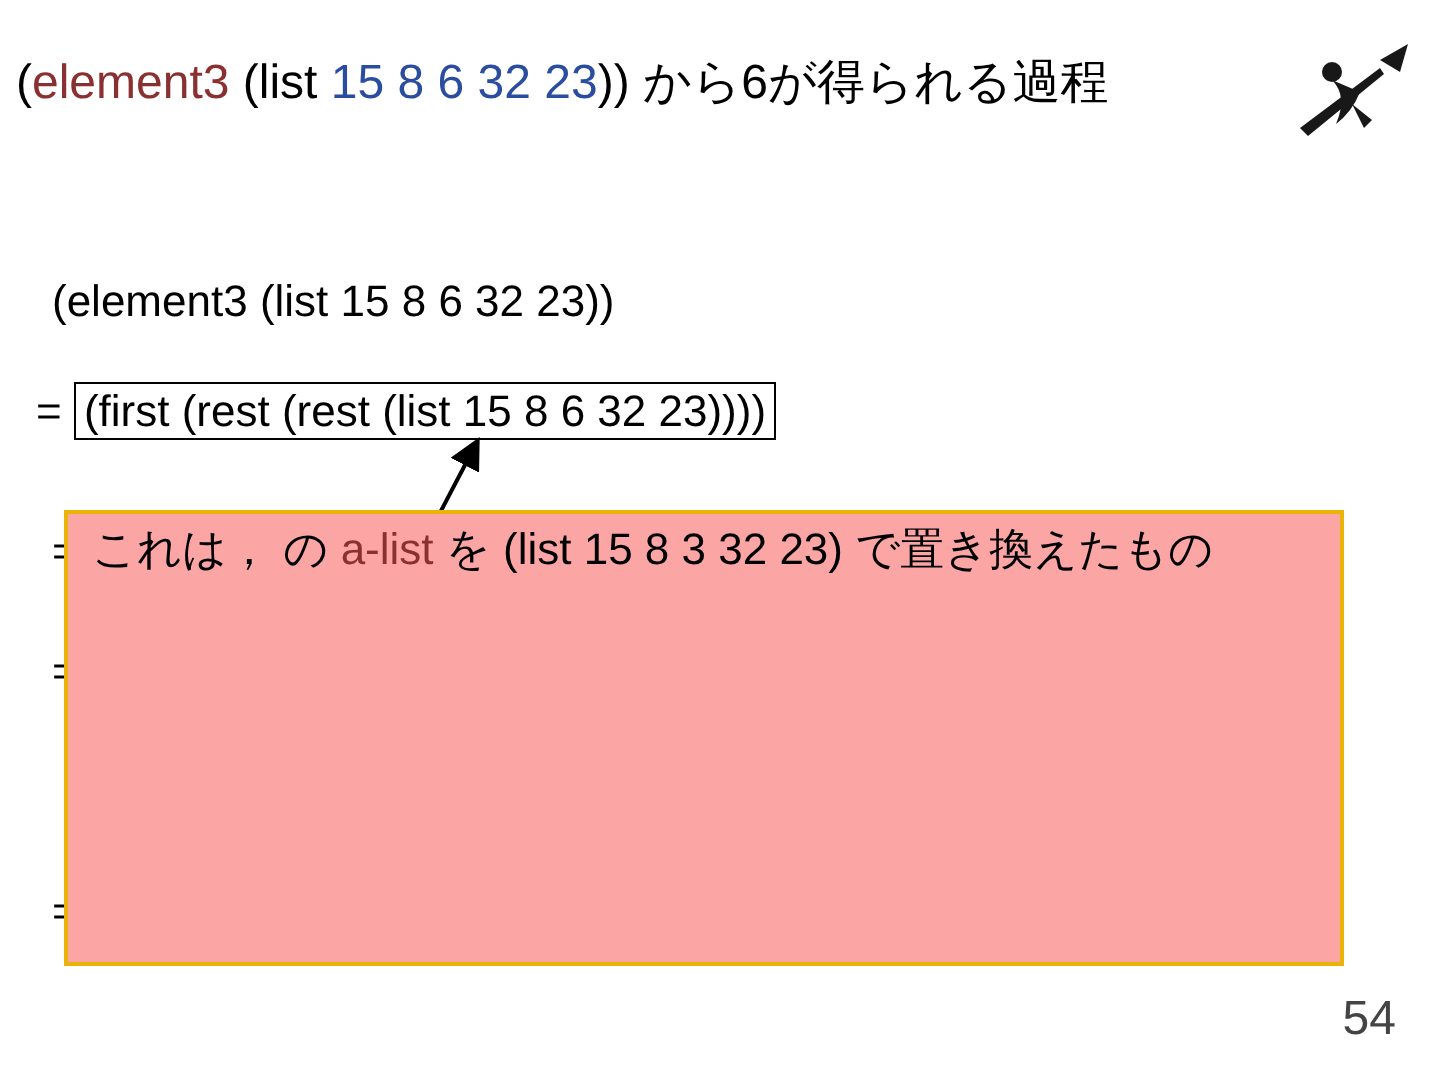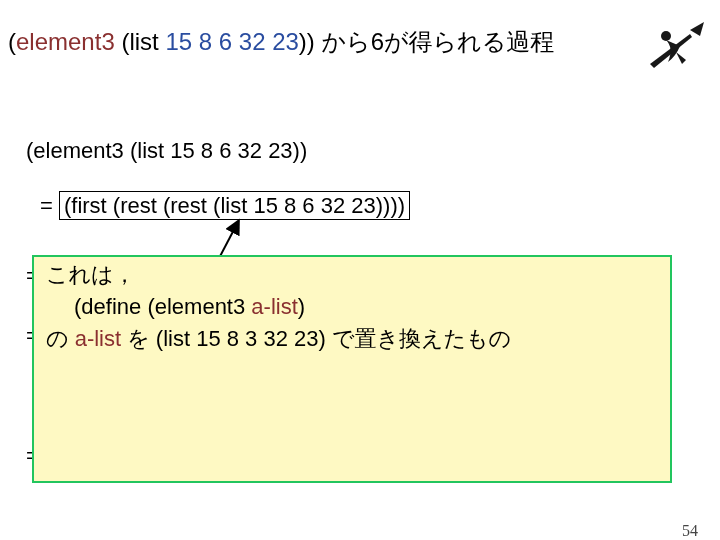--- a/index.html
+++ b/index.html
@@ -30,38 +30,38 @@
   .title .num { color: #2a4da0; }
   .title .txt { color: #000; }
 
   .line {
     position: absolute;
     font-size: 22px;
     line-height: 1;
     white-space: nowrap;
   }
   .l1 { top: 140px; left: 26px; }
-  .l2 { top: 195px; left: 40px; text-align: center; }
+  .l2 { top: 195px; left: 18px; text-align: center; }
   .l3 { top: 265px; left: 26px; }
   .l4 { top: 325px; left: 26px; }
   .l5 { top: 445px; left: 26px; }
 
   .l2 .boxed {
     border: 1px solid #000;
     padding: 1px 4px;
   }
 
   .overlay {
     position: absolute;
     left: 32px;
     top: 255px;
     width: 640px;
     height: 228px;
-    border: 2px solid #22c55e;
-    background: #fef9c3;
+    border: 2px solid #eab308;
+    background: #fca5a5;
     box-sizing: border-box;
     padding: 2px 12px 8px 12px;
     font-size: 22px;
     line-height: 1.45;
   }
   .ov-indent1 { padding-left: 28px; display: block; }
   .ov-indent2 { padding-left: 80px; display: block; }
   .ov-indent2 .ibox { border: 1px solid #000; padding: 0 4px; }
   .a-list { color: #8a3030; }
 
@@ -80,24 +80,23 @@
     top: 20px;
     right: 14px;
     width: 60px;
     height: 56px;
     opacity: 0.9;
   }
 
   .pagenum {
     position: absolute;
     right: 22px;
-    bottom: 0;
-    font-size: 16px;
+    bottom: 16px;
+    font-size: 24px;
     color: #444;
-    font-family: Liberation Serif, serif;
   }
 </style>
 </head>
 <body>
 
 <div class="slide">
 
   <div class="title">
     <span class="txt">(</span><span class="fn">element3</span><span class="txt"> (list </span><span class="num">15 8 6 32 23</span><span class="txt">)) </span><span class="txt">から6が得られる過程</span>
   </div>
@@ -128,23 +127,20 @@
     </defs>
     <line x1="6" y1="46" x2="28" y2="4" stroke="#000" stroke-width="2" marker-end="url(#ah)"></line>
   </svg>
 
   <div class="line l3">= (first (rest (list 8 6 32 23)))</div>
   <div class="line l4">= (first (list 6 32 23))</div>
   <div class="line l5">= 6</div>
 
   <div class="overlay">
     <span>これは，</span>
-    <span class="ov-indent1">
-      <span>(define (element3 </span><span class="a-list">a-list</span><span>)</span>
-    </span>
     <span>
       <span>の </span><span class="a-list">a-list</span><span> を (list 15 8 3 32 23) で置き換えたもの</span>
     </span>
   </div>
 
   <div class="pagenum">54</div>
 
 </div>
 
 </body></html>

